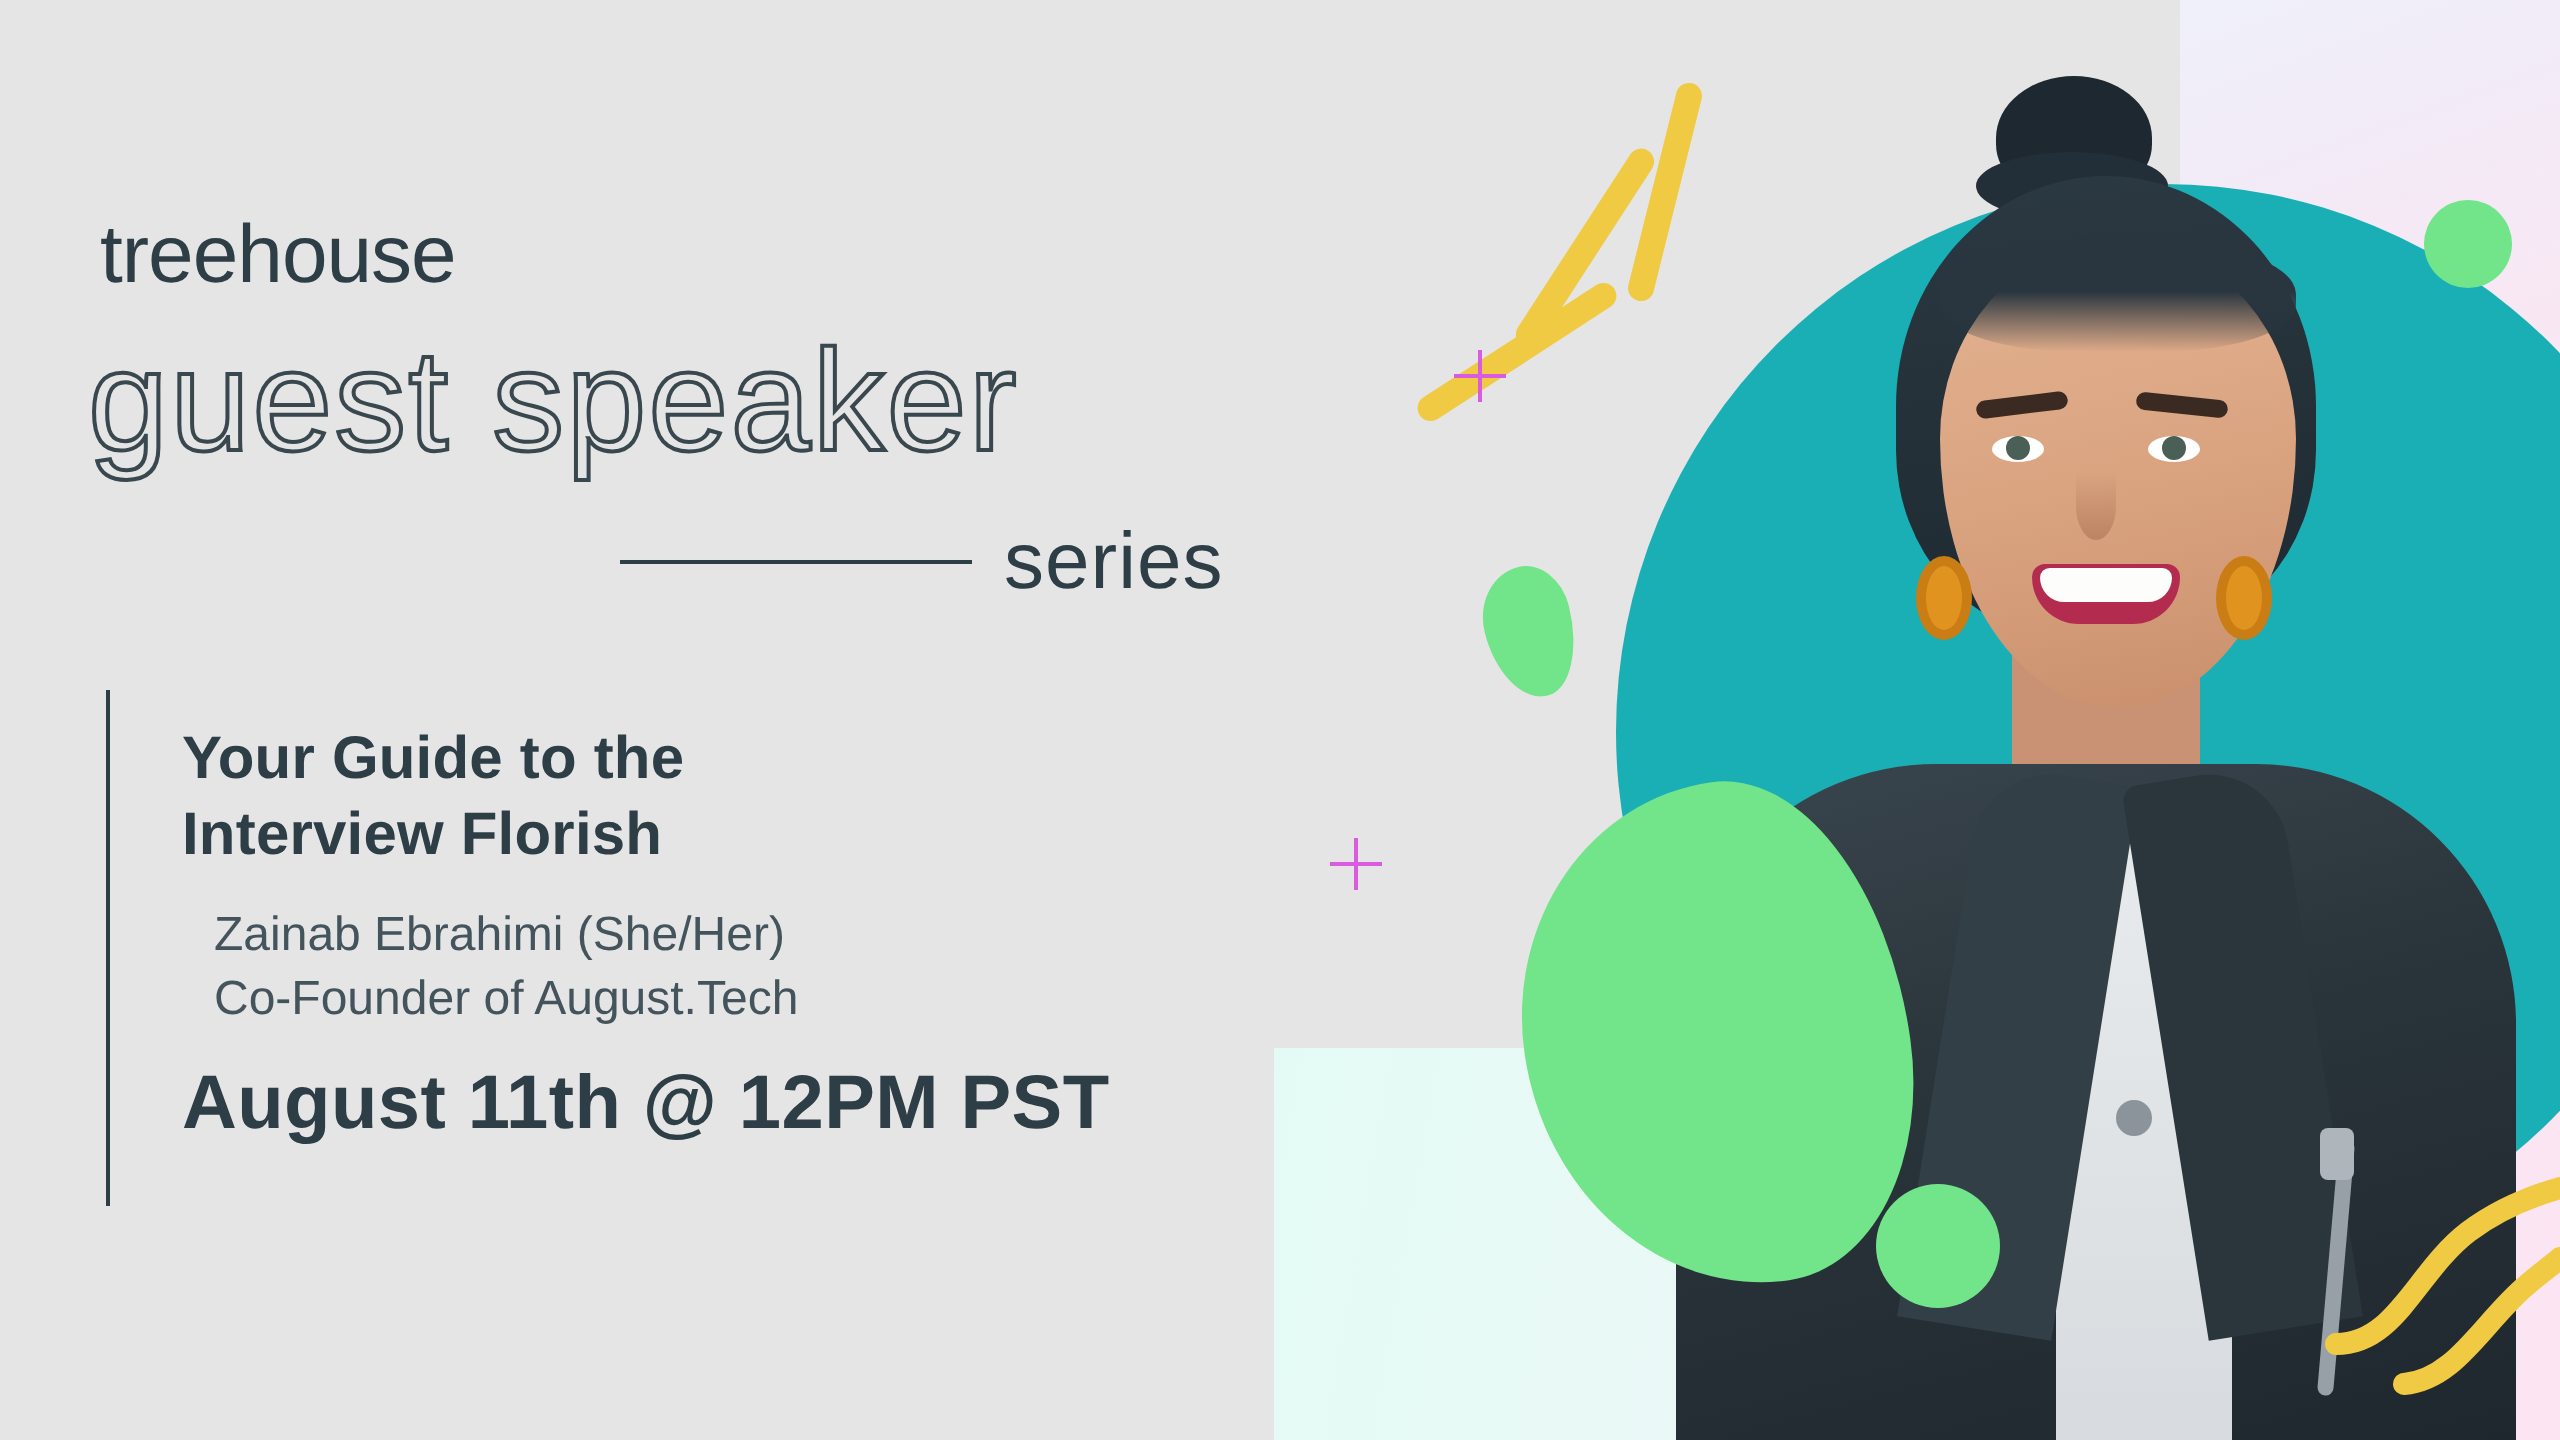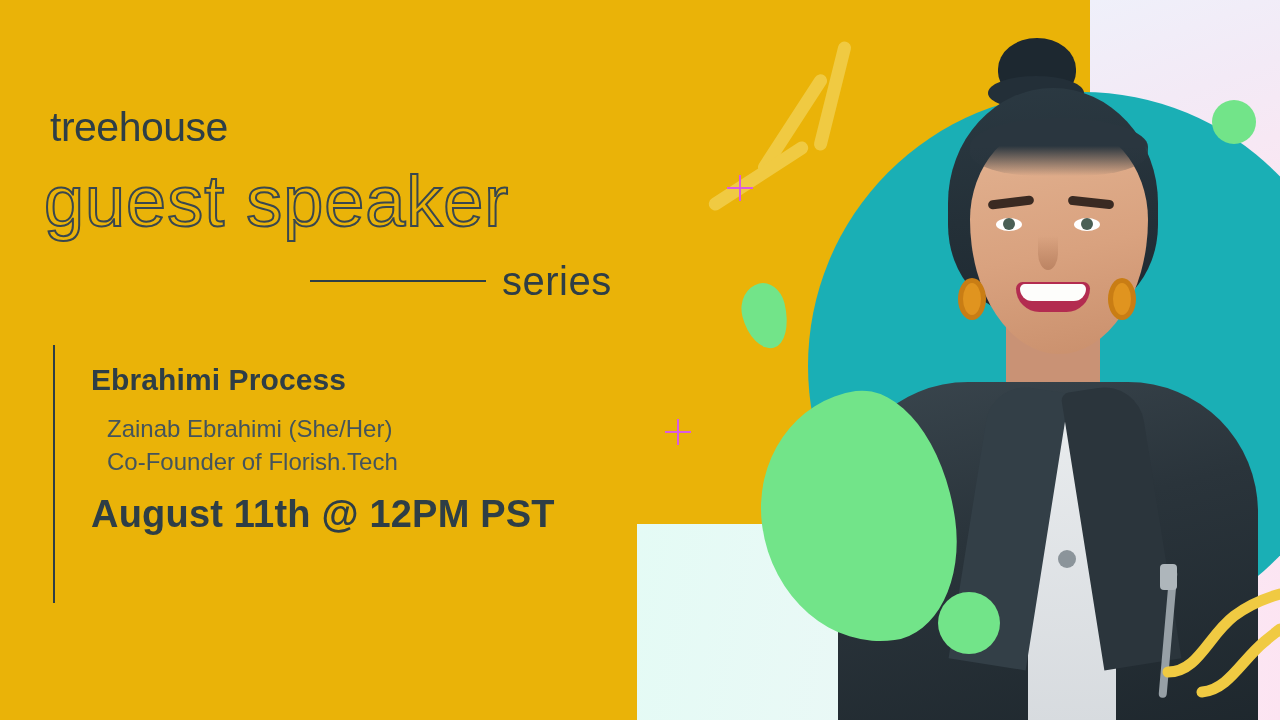--- a/index.html
+++ b/index.html
@@ -8,21 +8,21 @@
   html, body {
     width:1280px; height:720px;
     overflow:hidden;
     background:#ffffff;
     font-family:"Liberation Sans", sans-serif;
   }
 
   #stage {
     position:relative;
     width:1280px; height:720px;
-    background:#eab308;
+    background:#e5e5e5;
     overflow:hidden;
   }
 
   
   .panel-topright {
     position:absolute;
     left:1090px; top:0; width:190px; height:210px;
     background:linear-gradient(160deg,#eff0fa 0%, #f3eaf6 45%, #fbe6f2 100%);
   }
   .panel-bottomright {
@@ -328,22 +328,23 @@
 
     <div class="series-row">
       <span class="series-rule"></span>
       <span class="series-word">series</span>
     </div>
 
     <div class="detail-block">
       <span class="detail-rule"></span>
       <div class="detail-body">
         <div class="talk-title">
-          <div>Ebrahimi Process</div>
+          <div>Your Guide to the</div>
+          <div>Interview Florish</div>
         </div>
         <div class="speaker-name">Zainab Ebrahimi (She/Her)</div>
-        <div class="speaker-role">Co-Founder of Florish.Tech</div>
+        <div class="speaker-role">Co-Founder of August.Tech</div>
         <div class="event-date">August 11th @ 12PM PST</div>
       </div>
     </div>
 
   </div>
 </div>
 
 </body></html>

